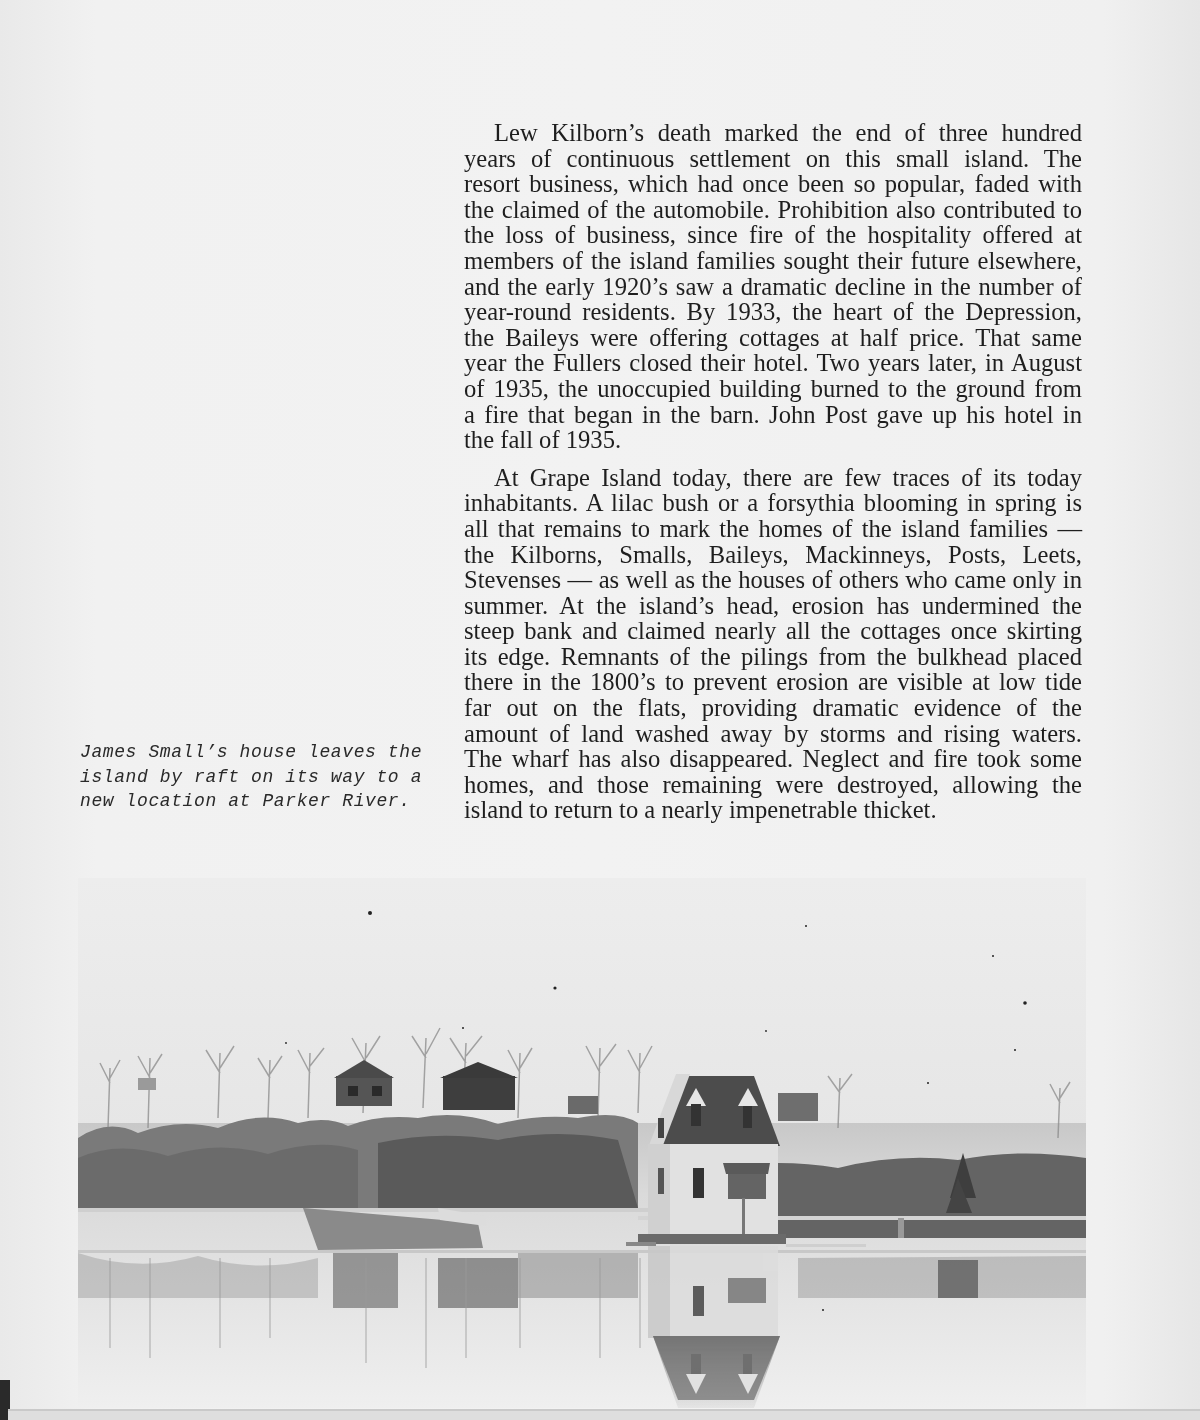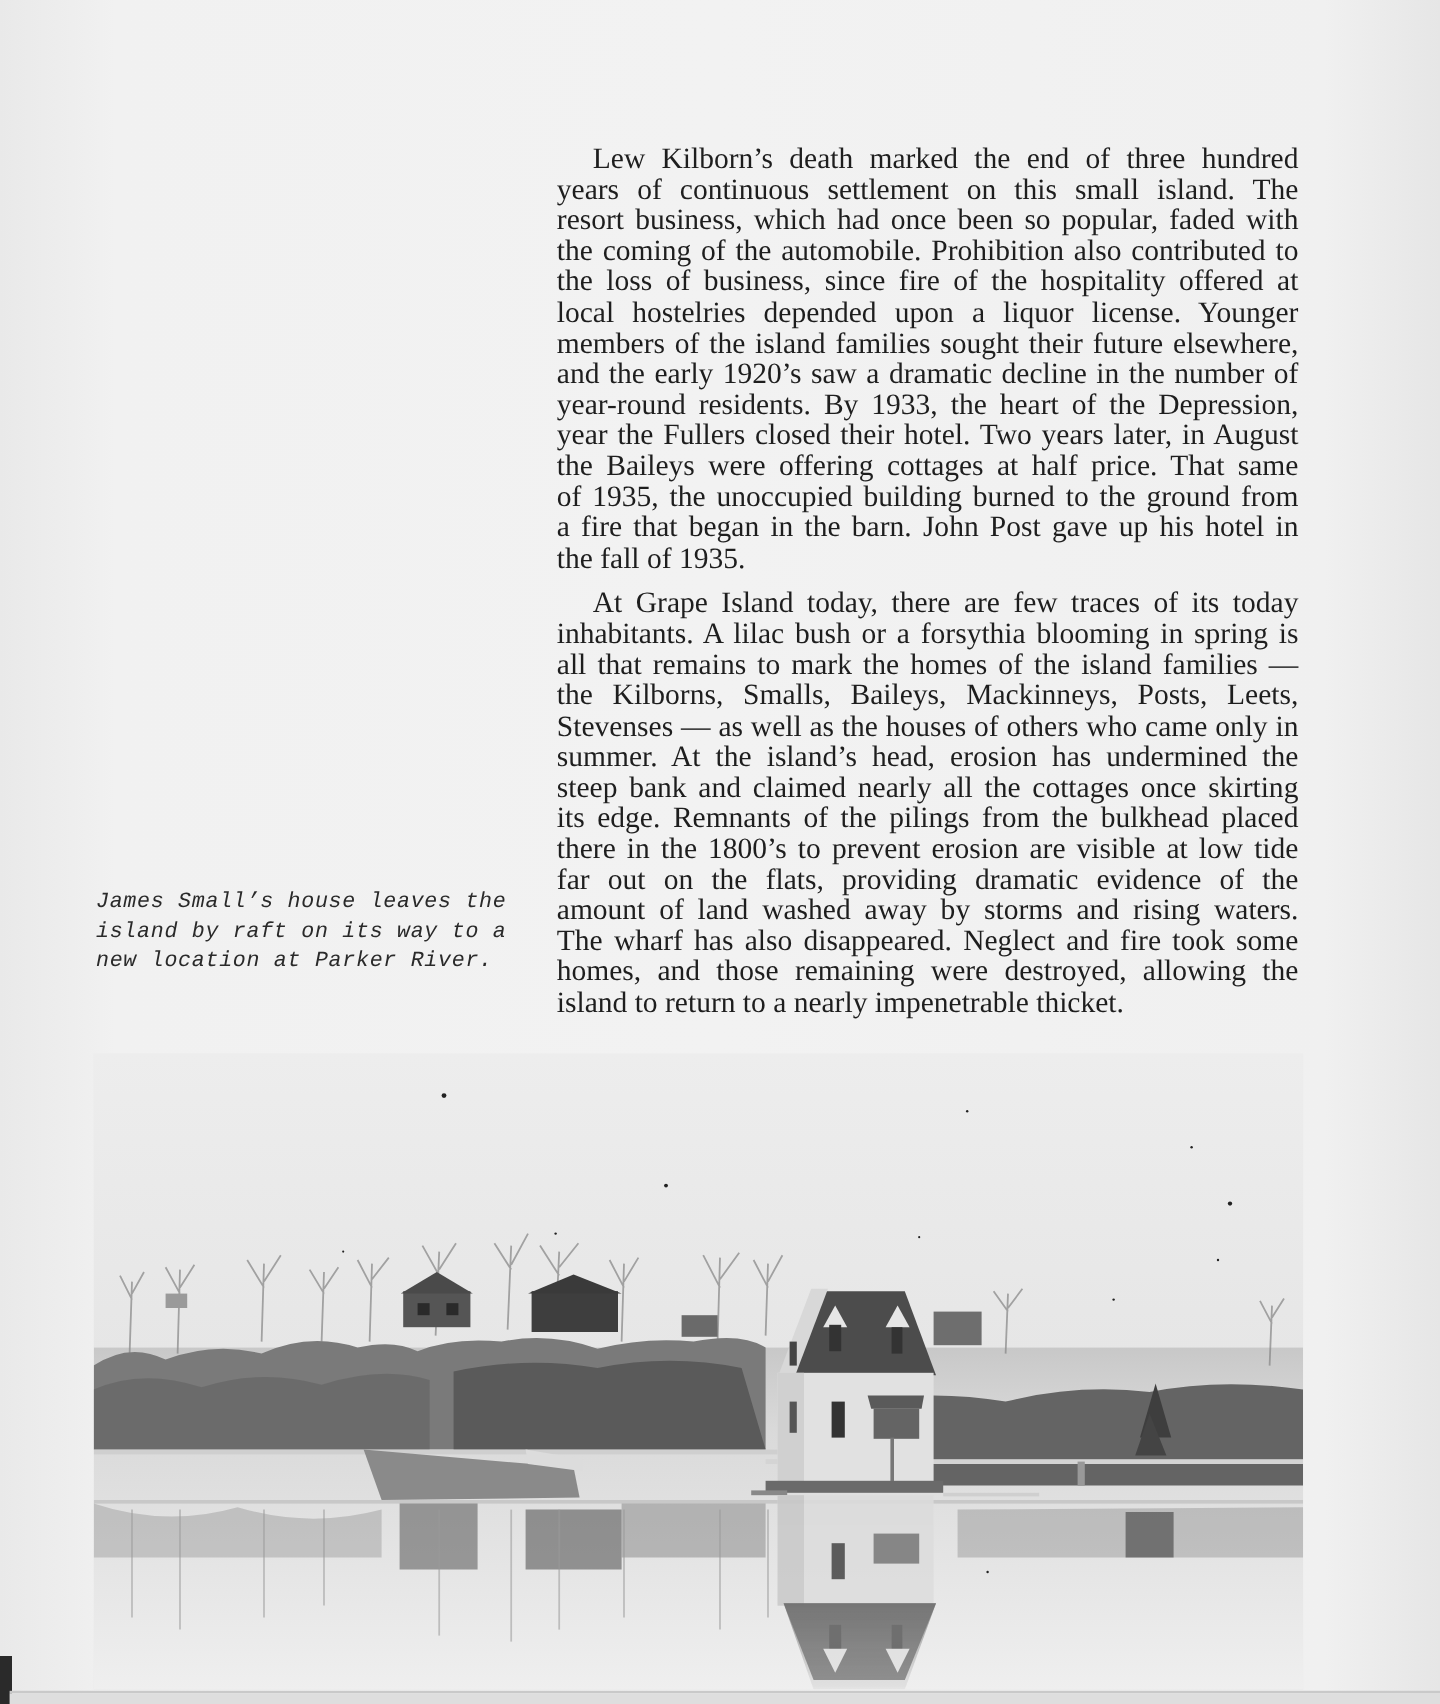--- a/index.html
+++ b/index.html
@@ -89,28 +89,27 @@
 </head>
 <body>
 
 <div class="page">
 
   <div class="body-text">
     <p>
       <span class="line indent">Lew Kilborn’s death marked the end of three hundred</span>
       <span class="line">years of continuous settlement on this small island. The</span>
       <span class="line">resort business, which had once been so popular, faded with</span>
-      <span class="line">the coming of the automobile. Prohibition also contributed to</span>
+      <span class="line">the claimed of the automobile. Prohibition also contributed to</span>
       <span class="line">the loss of business, since fire of the hospitality offered at</span>
-      <span class="line">local hostelries depended upon a liquor license. Younger</span>
       <span class="line">members of the island families sought their future elsewhere,</span>
       <span class="line">and the early 1920’s saw a dramatic decline in the number of</span>
       <span class="line">year-round residents. By 1933, the heart of the Depression,</span>
+      <span class="line">the Baileys were offering cottages at half price. That same</span>
       <span class="line">year the Fullers closed their hotel. Two years later, in August</span>
-      <span class="line">the Baileys were offering cottages at half price. That same</span>
       <span class="line">of 1935, the unoccupied building burned to the ground from</span>
       <span class="line">a fire that began in the barn.  John Post gave up his hotel in</span>
       <span class="line last">the fall of 1935.</span>
     </p>
     <p>
       <span class="line indent">At Grape Island today, there are few traces of its today</span>
       <span class="line">inhabitants. A lilac bush or a forsythia blooming  in spring is</span>
       <span class="line">all that remains to mark the homes of the island families —</span>
       <span class="line">the Kilborns, Smalls, Baileys, Mackinneys, Posts, Leets,</span>
       <span class="line">Stevenses — as well as the houses of others who came only in</span>

